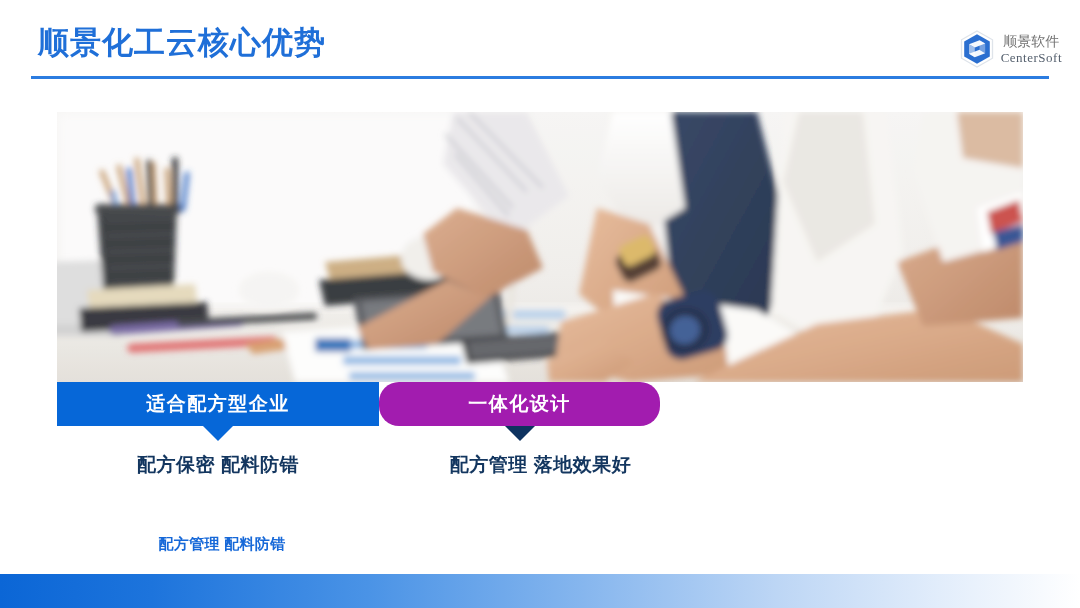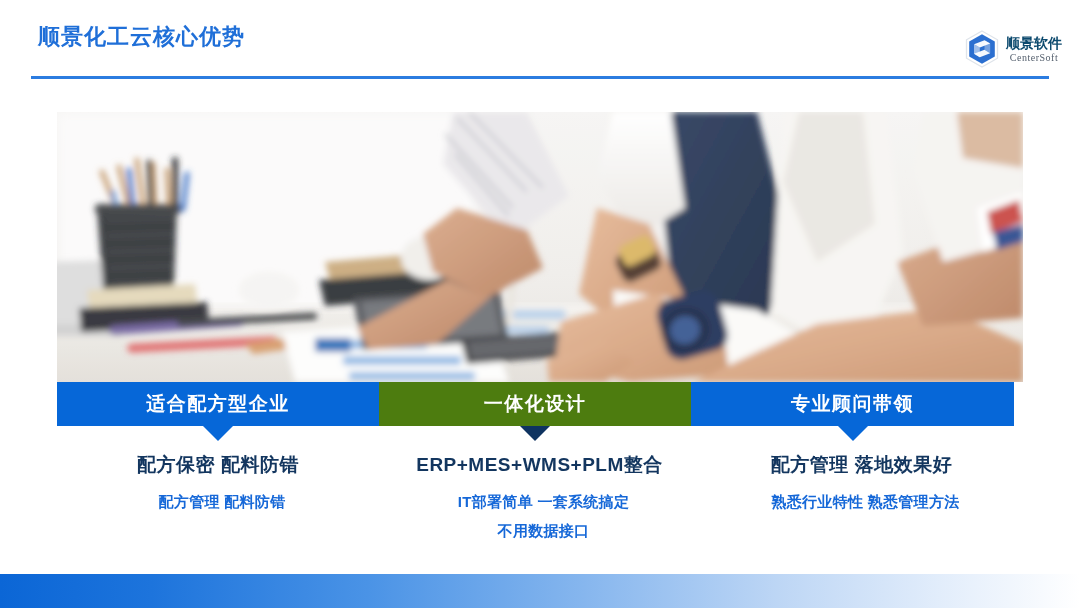--- a/index.html
+++ b/index.html
@@ -13,21 +13,21 @@
     position: relative;
     overflow: hidden;
     font-family: "Liberation Sans", "DejaVu Sans", sans-serif;
   }
 
   
   .slide-title {
     position: absolute;
     left: 38px;
     top: 24px;
-    font-size: 22px;
+    font-size: 31px;
     font-weight: bold;
     color: #1f6fd8;
     letter-spacing: 1px;
     line-height: 1.2;
     white-space: nowrap;
   }
   .title-rule {
     position: absolute;
     left: 31px;
     top: 76px;
@@ -47,26 +47,26 @@
   }
   .logo-mark { width: 34px; height: 38px; display: block; }
   .logo-words {
     display: flex;
     flex-direction: column;
     align-items: center;
     line-height: 1;
   }
   .logo-cn {
     font-size: 14px;
-    font-weight: bold;
-    color: #0c4a6e;
+    font-weight: normal;
+    color: #737373;
     letter-spacing: 0px;
   }
   .logo-en {
-    font-size: 10px;
+    font-size: 13px;
     color: #55606e;
     letter-spacing: 0.5px;
     margin-top: 3px;
     font-family: "Liberation Serif", "DejaVu Serif", serif;
   }
 
   
   .photo {
     position: absolute;
     left: 57px;
@@ -91,21 +91,21 @@
     position: relative;
     display: flex;
     align-items: center;
     justify-content: center;
     color: #ffffff;
     font-size: 19px;
     font-weight: bold;
     letter-spacing: 1.5px;
   }
   .banner.b1 { width: 322px; background: #0667d8; }
-  .banner.b2 { width: 312px; background: #4d7c0f; }
+  .banner.b2 { width: 281px; background: #a21caf; border-radius: 20px; }
   .banner.b3 { width: 323px; background: #0667d8; }
   .banner .pointer {
     position: absolute;
     left: 50%;
     bottom: -15px;
     margin-left: -15px;
     width: 0;
     height: 0;
     border-left: 15px solid transparent;
     border-right: 15px solid transparent;
@@ -121,21 +121,21 @@
     top: 452px;
     width: 966px;
     display: flex;
   }
   .col {
     text-align: center;
     display: flex;
     flex-direction: column;
     align-items: center;
   }
-  .col.c1 { width: 322px; }
+  .col.c1 { width: 322px; gap: 42px; }
   .col.c2 { width: 321px; }
   .col.c3 { width: 323px; }
   .col .headline {
     font-size: 19px;
     font-weight: bold;
     color: #13365f;
     letter-spacing: 0.5px;
     margin-bottom: 15px;
     white-space: nowrap;
   }
@@ -333,35 +333,25 @@
 
 <div class="banner-row">
   <div class="banner b1">
     <span>适合配方型企业</span>
     <span class="pointer"></span>
   </div>
   <div class="banner b2">
     <span>一体化设计</span>
     <span class="pointer"></span>
   </div>
-  <div class="banner b3">
-    <span>专业顾问带领</span>
-    <span class="pointer"></span>
-  </div>
 </div>
 
 <div class="cols">
   <div class="col c1">
     <div class="headline">配方保密 配料防错</div>
     <div class="sub">配方管理 配料防错</div>
   </div>
-  <div class="col c2">
-    <div class="headline">ERP+MES+WMS+PLM整合</div>
-    <div class="sub">IT部署简单 一套系统搞定</div>
-    <div class="sub">不用数据接口</div>
-  </div>
   <div class="col c3">
     <div class="headline">配方管理 落地效果好</div>
-    <div class="sub">熟悉行业特性 熟悉管理方法</div>
   </div>
 </div>
 
 <div class="bottom-bar"></div>
 
 </body></html>

